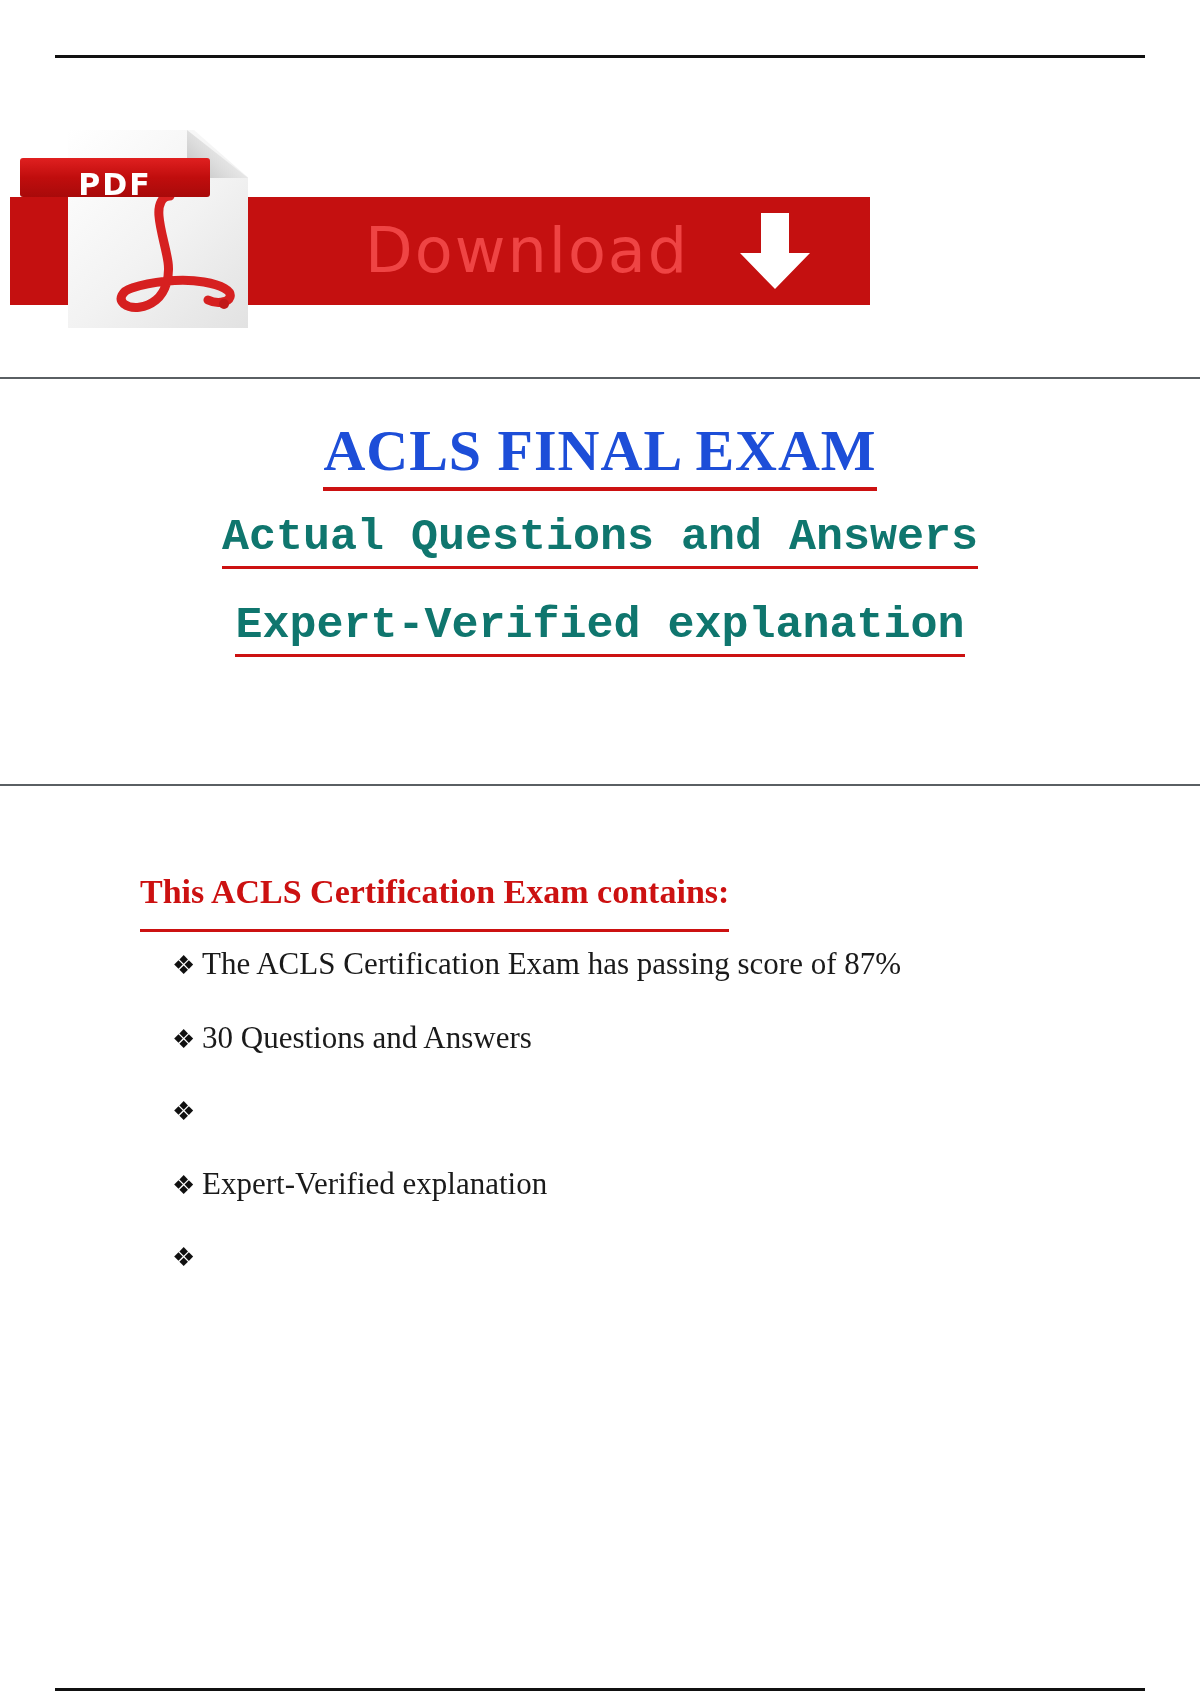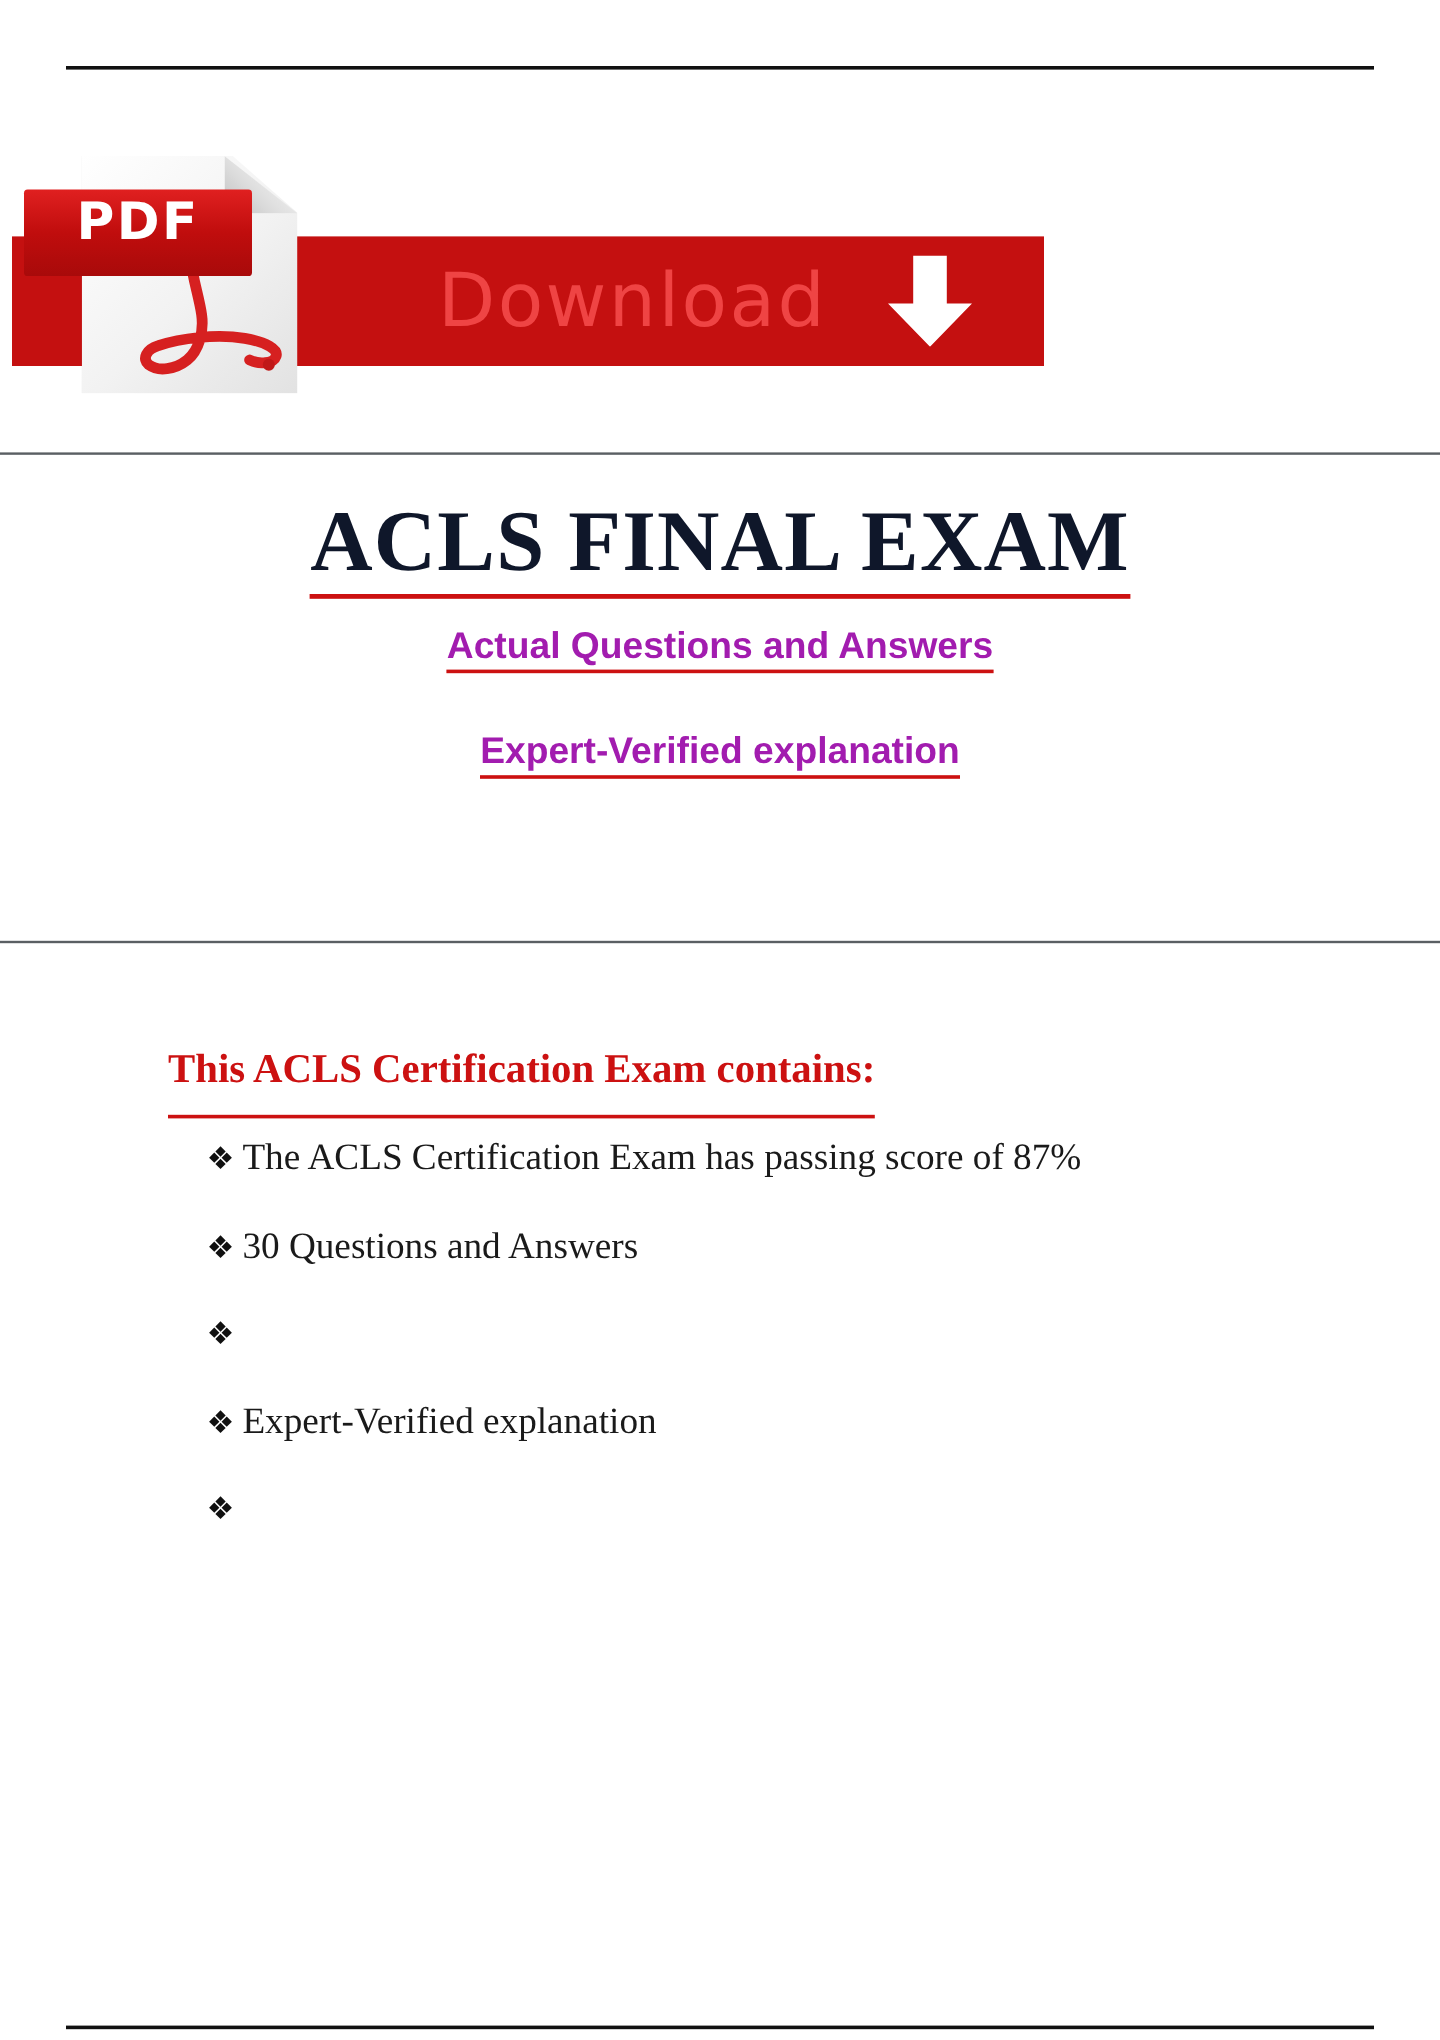--- a/index.html
+++ b/index.html
@@ -114,26 +114,26 @@
     height: 48px;
     background: linear-gradient(225deg, #ffffff 0%, #dddddd 60%, #bfbfbf 100%);
     clip-path: polygon(0 0, 100% 100%, 0 100%);
     box-shadow: -1px 1px 2px rgba(0,0,0,0.25);
   }
   .pdf-badge {
     position: absolute;
     left: -48px;
     top: 28px;
     width: 190px;
-    height: 72px;
+    height: 39px;
     background: linear-gradient(180deg, #e02020 0%, #c00d0d 50%, #a80a0a 100%);
     border-radius: 3px;
     color: #ffffff;
     font-family: "DejaVu Sans", "Liberation Sans", sans-serif;
-    font-size: 43px;
+    font-size: 30px;
     font-weight: 700;
     letter-spacing: 2px;
     text-align: center;
     line-height: 54px;
   }
   .pdf-swoosh {
     position: absolute;
     left: 38px;
     top: 62px;
     width: 132px;
@@ -142,37 +142,37 @@
 
   
   .title-block {
     position: absolute;
     left: 0;
     top: 390px;
     width: 1200px;
     text-align: center;
   }
   .title-main {
-    color: #0f172a;
+    color: #1d4ed8;
     font-family: "Liberation Serif", "DejaVu Serif", serif;
     font-weight: 700;
-    font-size: 72px;
+    font-size: 58px;
     line-height: 86px;
     letter-spacing: 1px;
     margin: 18px 0 0 0;
   }
   .title-main .u {
     border-bottom: 4px solid #cc1111;
     padding-bottom: 4px;
   }
   .title-sub {
-    color: #a21caf;
-    font-family: Liberation Sans, sans-serif;
+    color: #0f766e;
+    font-family: Liberation Mono, monospace;
     font-weight: 700;
-    font-size: 31px;
+    font-size: 45px;
     line-height: 88px;
     margin: 0;
   }
   .title-sub .u {
     border-bottom: 3px solid #cc1111;
     padding-bottom: 3px;
   }
 
   
   .content-block {

